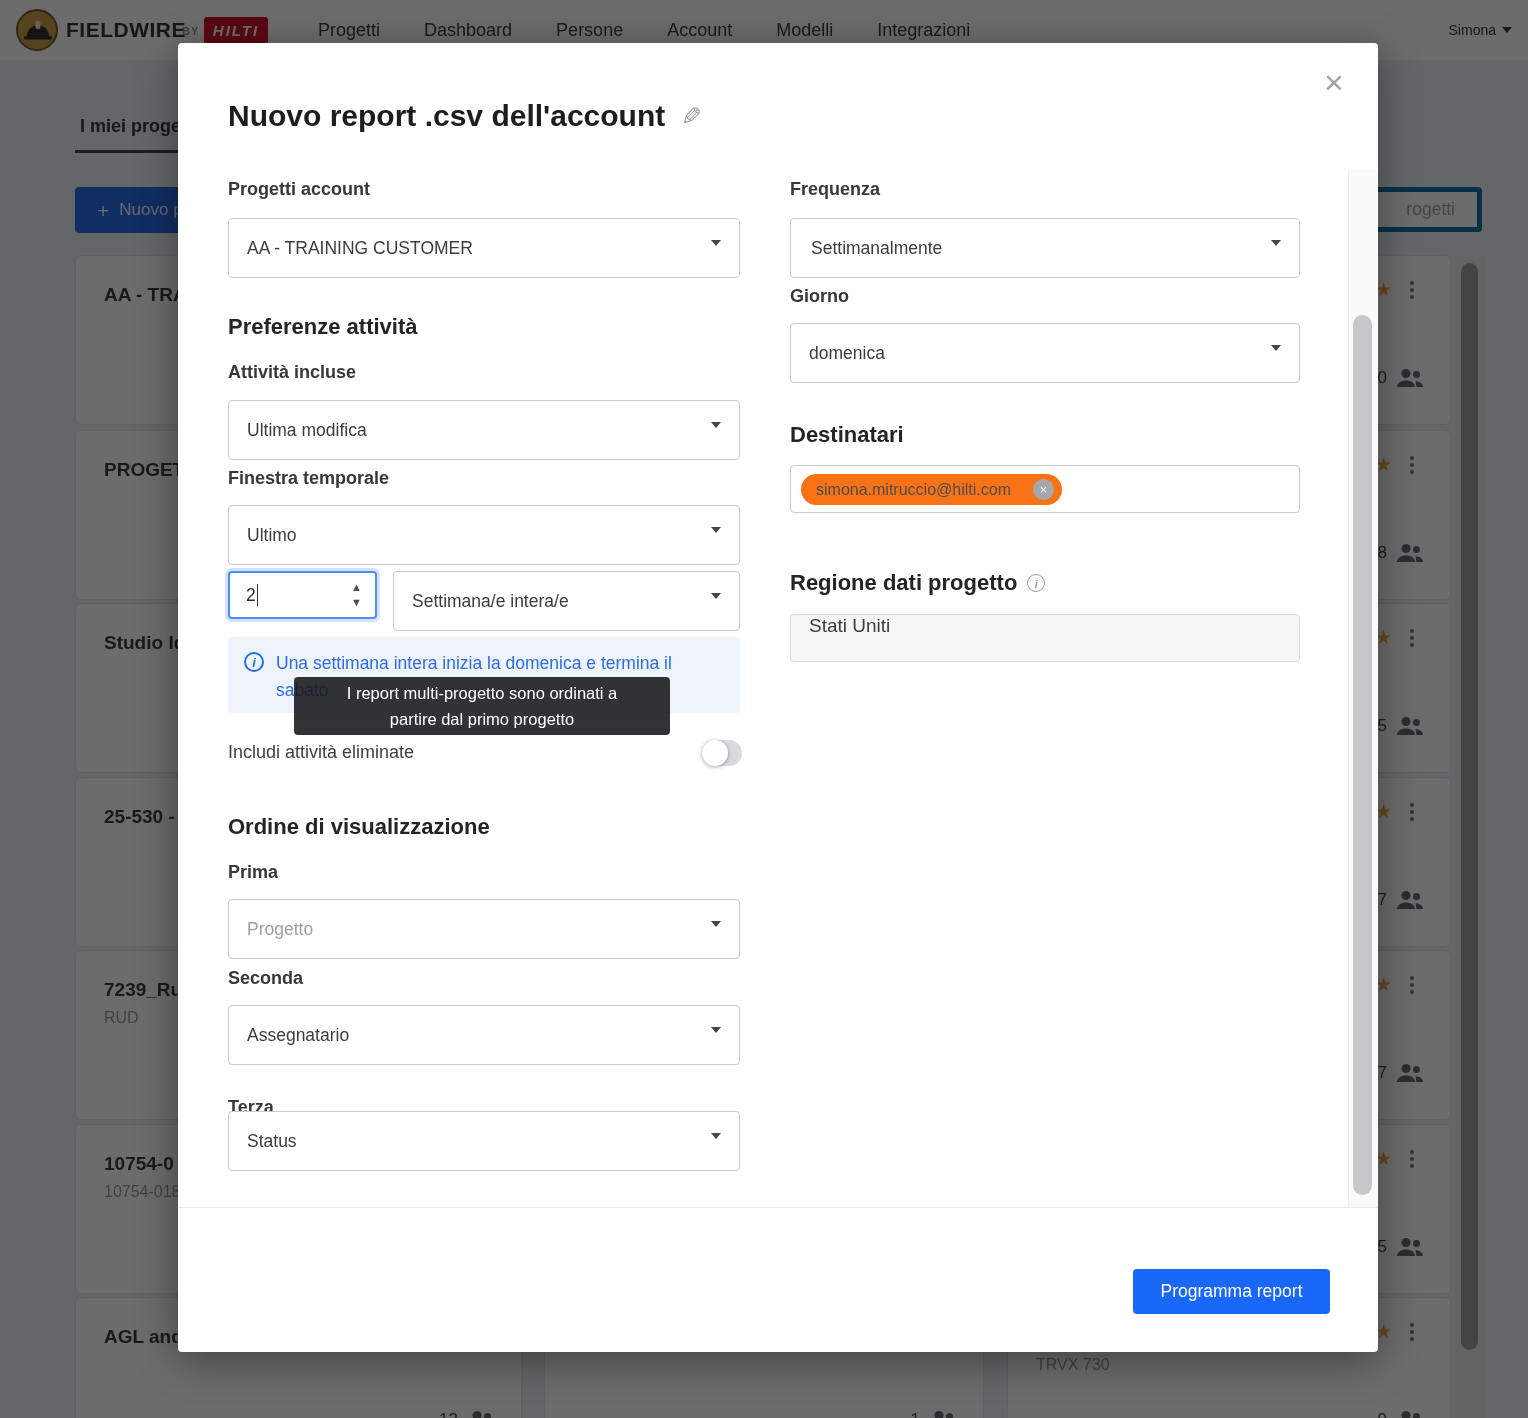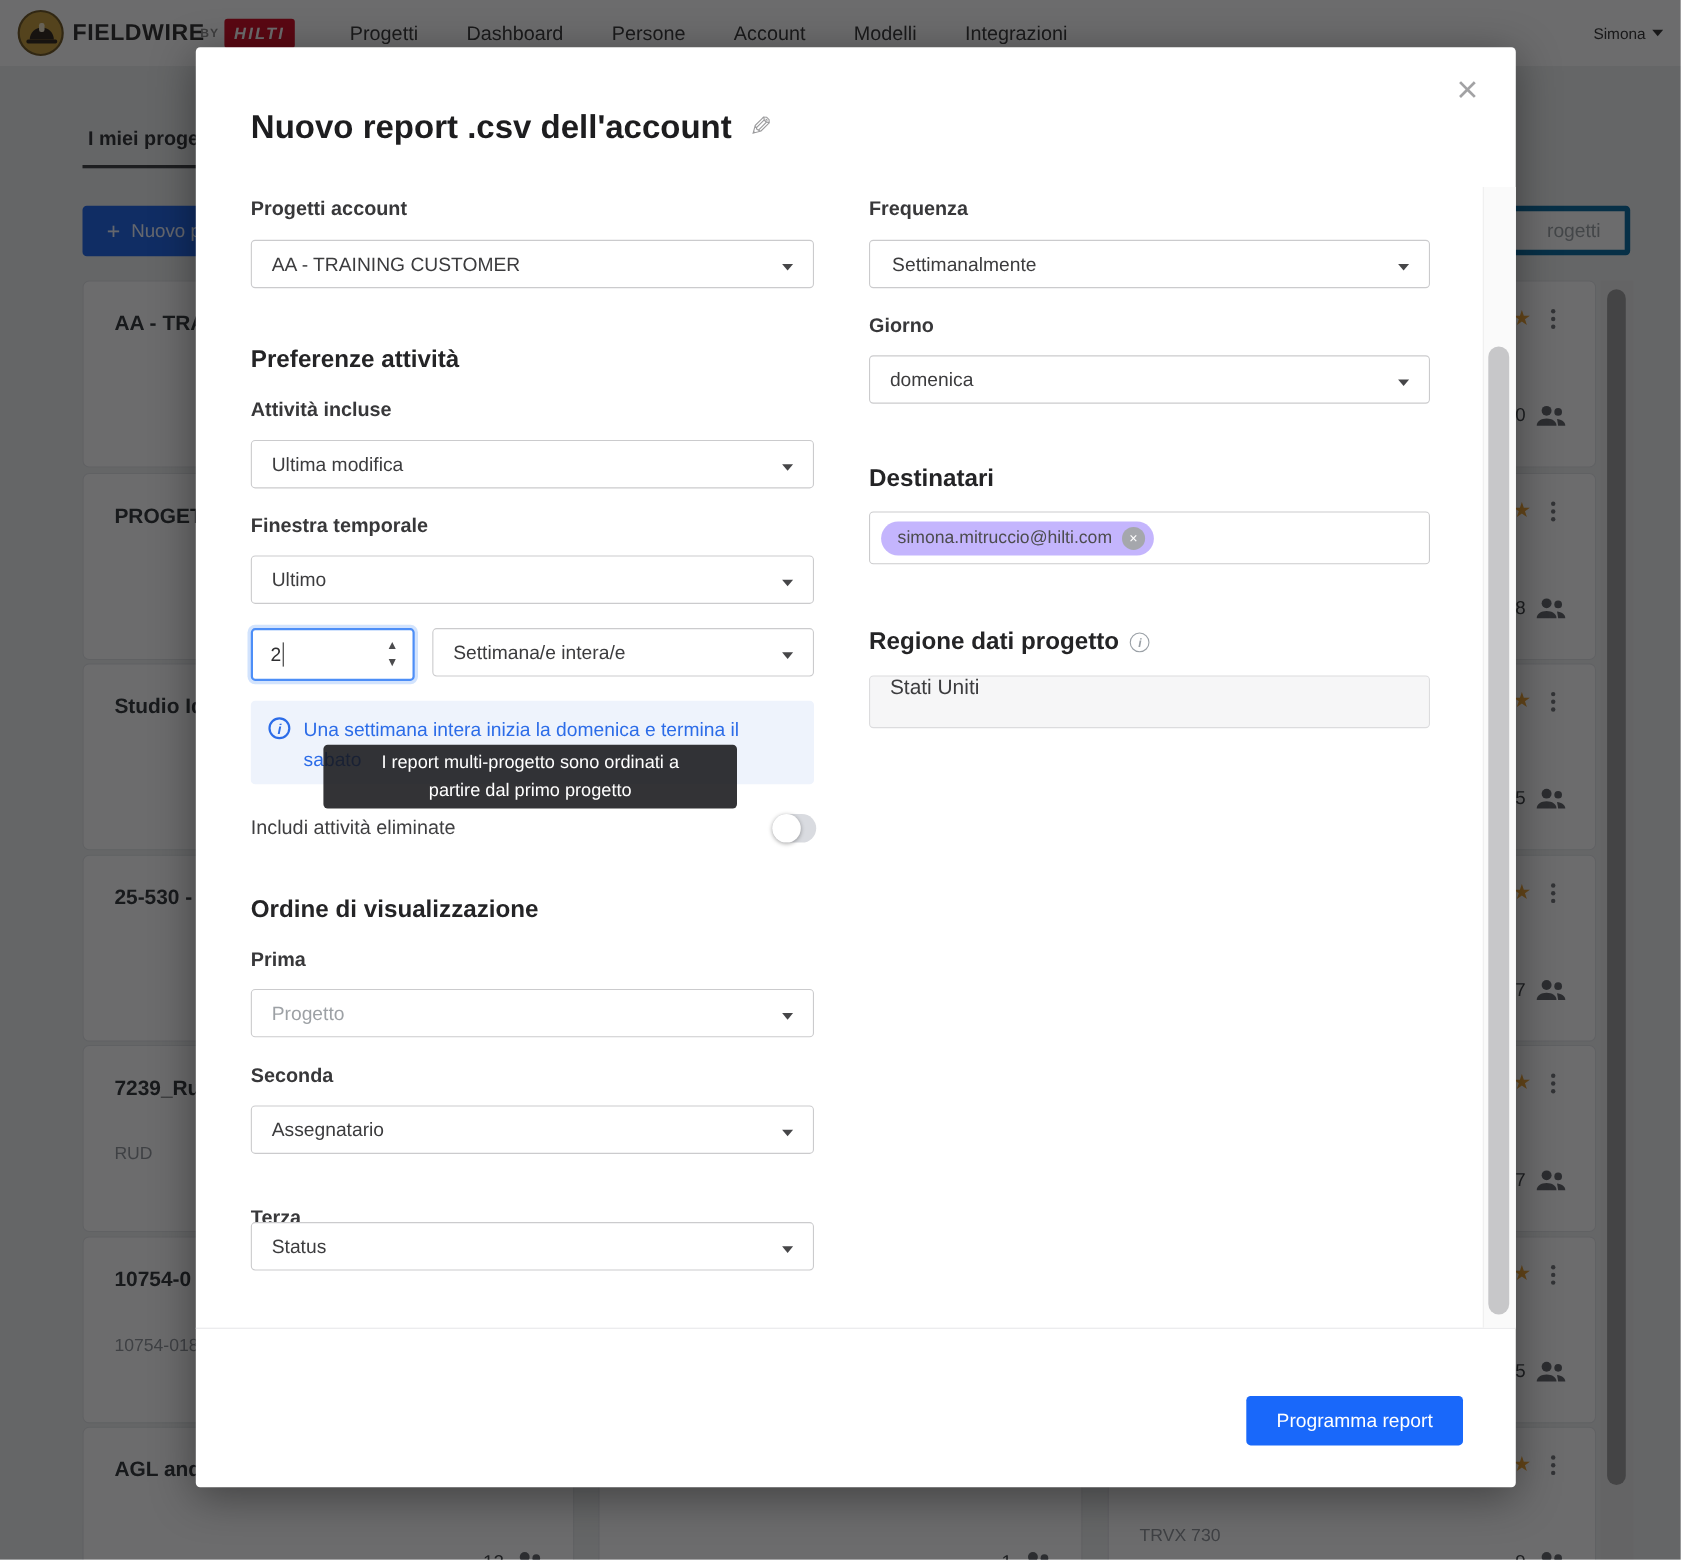--- a/index.html
+++ b/index.html
@@ -19,55 +19,55 @@
   .caret-sm{width:0;height:0;border-left:5px solid transparent;border-right:5px solid transparent;border-top:6px solid #2e2e2e;}
 
   .tab{position:absolute;left:80px;top:116px;font-size:18px;font-weight:bold;color:#2c2e30;}
   .tab-underline{position:absolute;left:75px;top:150px;width:168px;height:3px;background:#3a3c3f;}
   .btn-new{position:absolute;left:75px;top:187px;height:46px;width:185px;background:#1a63e8;border-radius:4px;color:#eef3ff;display:flex;align-items:center;gap:10px;padding-left:22px;box-sizing:border-box;font-size:17px;}
   .btn-new .plus{font-size:21px;line-height:1;}
   .search-box{position:absolute;left:1283px;top:187px;width:199px;height:45px;border:5px solid #0369a1;border-radius:4px;background:#fff;box-sizing:border-box;display:flex;align-items:center;justify-content:flex-end;padding-right:22px;font-size:17.5px;color:#9aa0a4;}
 
   .card{position:absolute;background:#ffffff;border:1px solid #e1e3e6;border-radius:6px;box-sizing:border-box;}
   .card-title{position:absolute;left:28px;top:28px;font-size:19px;font-weight:bold;color:#2e3236;white-space:nowrap;}
-  .card-sub{position:absolute;left:28px;top:58px;font-size:16px;color:#8f949a;white-space:nowrap;margin-top:32px;}
+  .card-sub{position:absolute;left:28px;top:58px;font-size:16px;color:#8f949a;white-space:nowrap;}
   .card-star{position:absolute;right:58px;top:24px;font-size:19px;color:#f0a330;line-height:1;}
   .card-dots{position:absolute;right:36px;top:25px;display:flex;flex-direction:column;gap:3px;cursor:pointer;}
   .card-dots i{width:4px;height:4px;border-radius:50%;background:#6e7276;}
   .card-count{position:absolute;right:26px;bottom:36px;display:flex;align-items:center;gap:9px;}
   .card-count span{font-size:17px;color:#3c4043;}
   .ppl{fill:#5f6368;}
 
   .page-scroll-track{position:absolute;left:1455px;top:255px;width:30px;height:1163px;background:#ececec;}
   .page-scroll-thumb{position:absolute;left:1461px;top:263px;width:17px;height:1087px;border-radius:9px;background:#9c9c9c;}
 
   
   .overlay{position:absolute;left:0;top:0;width:1528px;height:1418px;background:rgba(10,10,12,0.60);z-index:50;}
   .modal{position:absolute;left:178px;top:43px;width:1200px;height:1309px;background:#ffffff;border-radius:4px;box-shadow:0 8px 40px rgba(0,0,0,.4);z-index:60;}
   .modal-close{position:absolute;left:1146px;top:22px;font-size:34px;font-weight:300;color:#a2a2a4;cursor:pointer;line-height:1;}
   .modal-title{position:absolute;left:50px;top:56px;font-size:30px;font-weight:bold;color:#1d1d1f;display:flex;align-items:center;gap:16px;}
   .edit-pencil{font-size:25px;color:#9b9b9d;font-weight:normal;display:inline-block;transform:scaleX(-1);cursor:pointer;}
 
   .lbl{position:absolute;font-size:18px;font-weight:bold;color:#38383a;}
   .h2{position:absolute;font-size:22px;font-weight:bold;color:#242426;}
-  .sel{position:absolute;height:44px;border:1px solid #cbcbcd;border-radius:4px;background:#fff;box-sizing:border-box;display:flex;align-items:center;padding:0 44px 0 18px;font-size:17.5px;color:#3c3c3e;cursor:pointer;}
+  .sel{position:absolute;height:60px;border:1px solid #cbcbcd;border-radius:4px;background:#fff;box-sizing:border-box;display:flex;align-items:center;padding:0 44px 0 18px;font-size:17.5px;color:#3c3c3e;cursor:pointer;}
   .sel .tri{position:absolute;right:18px;top:21px;width:0;height:0;border-left:5.5px solid transparent;border-right:5.5px solid transparent;border-top:6.5px solid #464648;}
   .sel.placeholder{color:#9da1a5;}
   .num-input{position:absolute;left:50px;top:528px;width:149px;height:48px;border:2px solid #4d8ef7;border-radius:4px;box-shadow:0 0 0 3px rgba(77,142,247,.25);box-sizing:border-box;display:flex;align-items:center;padding-left:16px;font-size:17.5px;color:#2f2f31;background:#fff;}
   .caret-line{display:inline-block;width:1px;height:22px;background:#333;margin-left:1px;}
   .spinner{position:absolute;right:13px;top:9px;display:flex;flex-direction:column;gap:4px;align-items:center;font-size:11px;color:#4c4c4e;line-height:1;cursor:pointer;}
   .infobox{position:absolute;left:50px;top:594px;width:512px;height:76px;background:#eef3fc;border-radius:4px;box-sizing:border-box;padding:13px 16px 0 16px;display:flex;gap:12px;}
   .info-circ{flex:0 0 auto;width:20px;height:20px;border-radius:50%;border:2px solid #2c6ce8;color:#2c6ce8;font-size:13px;font-style:italic;font-weight:bold;display:flex;align-items:center;justify-content:center;margin-top:2px;box-sizing:border-box;}
   .infobox .txt{font-size:17.5px;line-height:27px;color:#2c6ce8;}
   .tooltip{position:absolute;left:116px;top:634px;width:376px;height:58px;background:rgba(23,23,26,.88);border-radius:4px;color:#fff;font-size:16.5px;line-height:26px;text-align:center;padding-top:3px;box-sizing:border-box;z-index:5;}
   .toggle-row-label{position:absolute;left:50px;top:699px;font-size:18px;color:#3f3f41;}
   .toggle{position:absolute;left:524px;top:697px;width:40px;height:26px;border-radius:13px;background:#d9dbe0;cursor:pointer;}
   .toggle .knob{position:absolute;left:0px;top:0px;width:26px;height:26px;border-radius:50%;background:#fff;box-shadow:0 1px 4px rgba(0,0,0,.35);}
 
-  .chip{position:absolute;left:10px;top:8px;height:31px;border-radius:16px;background:#c4b5fd;display:flex;align-items:center;gap:9px;padding:0 8px 0 15px;}
+  .chip{position:absolute;left:10px;top:8px;height:31px;border-radius:16px;background:#f97316;display:flex;align-items:center;gap:22px;padding:0 8px 0 15px;}
   .chip .chip-txt{font-size:16px;color:#4c4c4e;}
   .chip .chip-x{width:21px;height:21px;border-radius:50%;background:#a5a7ac;color:#fff;font-size:13px;display:flex;align-items:center;justify-content:center;cursor:pointer;}
   .input-box{position:absolute;height:48px;border:1px solid #cbcbcd;border-radius:4px;background:#fff;box-sizing:border-box;}
   .input-disabled{background:#f6f6f7;border-color:#dcdcde;display:flex;align-items:flex-start;padding-left:18px;font-size:19px;color:#3c3c3e;}
   .info-gray{display:inline-block;width:18px;height:18px;border-radius:50%;border:1.5px solid #9aa0a6;color:#9aa0a6;font-size:11px;font-style:italic;font-weight:bold;text-align:center;line-height:18px;margin-left:10px;vertical-align:2px;box-sizing:border-box;}
 
   .footer-divider{position:absolute;left:0;top:1164px;width:1200px;height:1px;background:#e8e8ea;}
   .btn-primary{position:absolute;left:955px;top:1214px;width:197px;height:45px;background:#1968fa;border:none;border-radius:4px;color:#fff;font-size:17.5px;font-family:inherit;cursor:pointer;margin-top:12px;}
   .modal-scroll-track{position:absolute;left:1170px;top:127px;width:29px;height:1037px;background:#fafafa;border-left:1px solid #efefef;}
   .modal-scroll-thumb{position:absolute;left:1175px;top:272px;width:19px;height:880px;border-radius:10px;background:#c7c7c9;}

